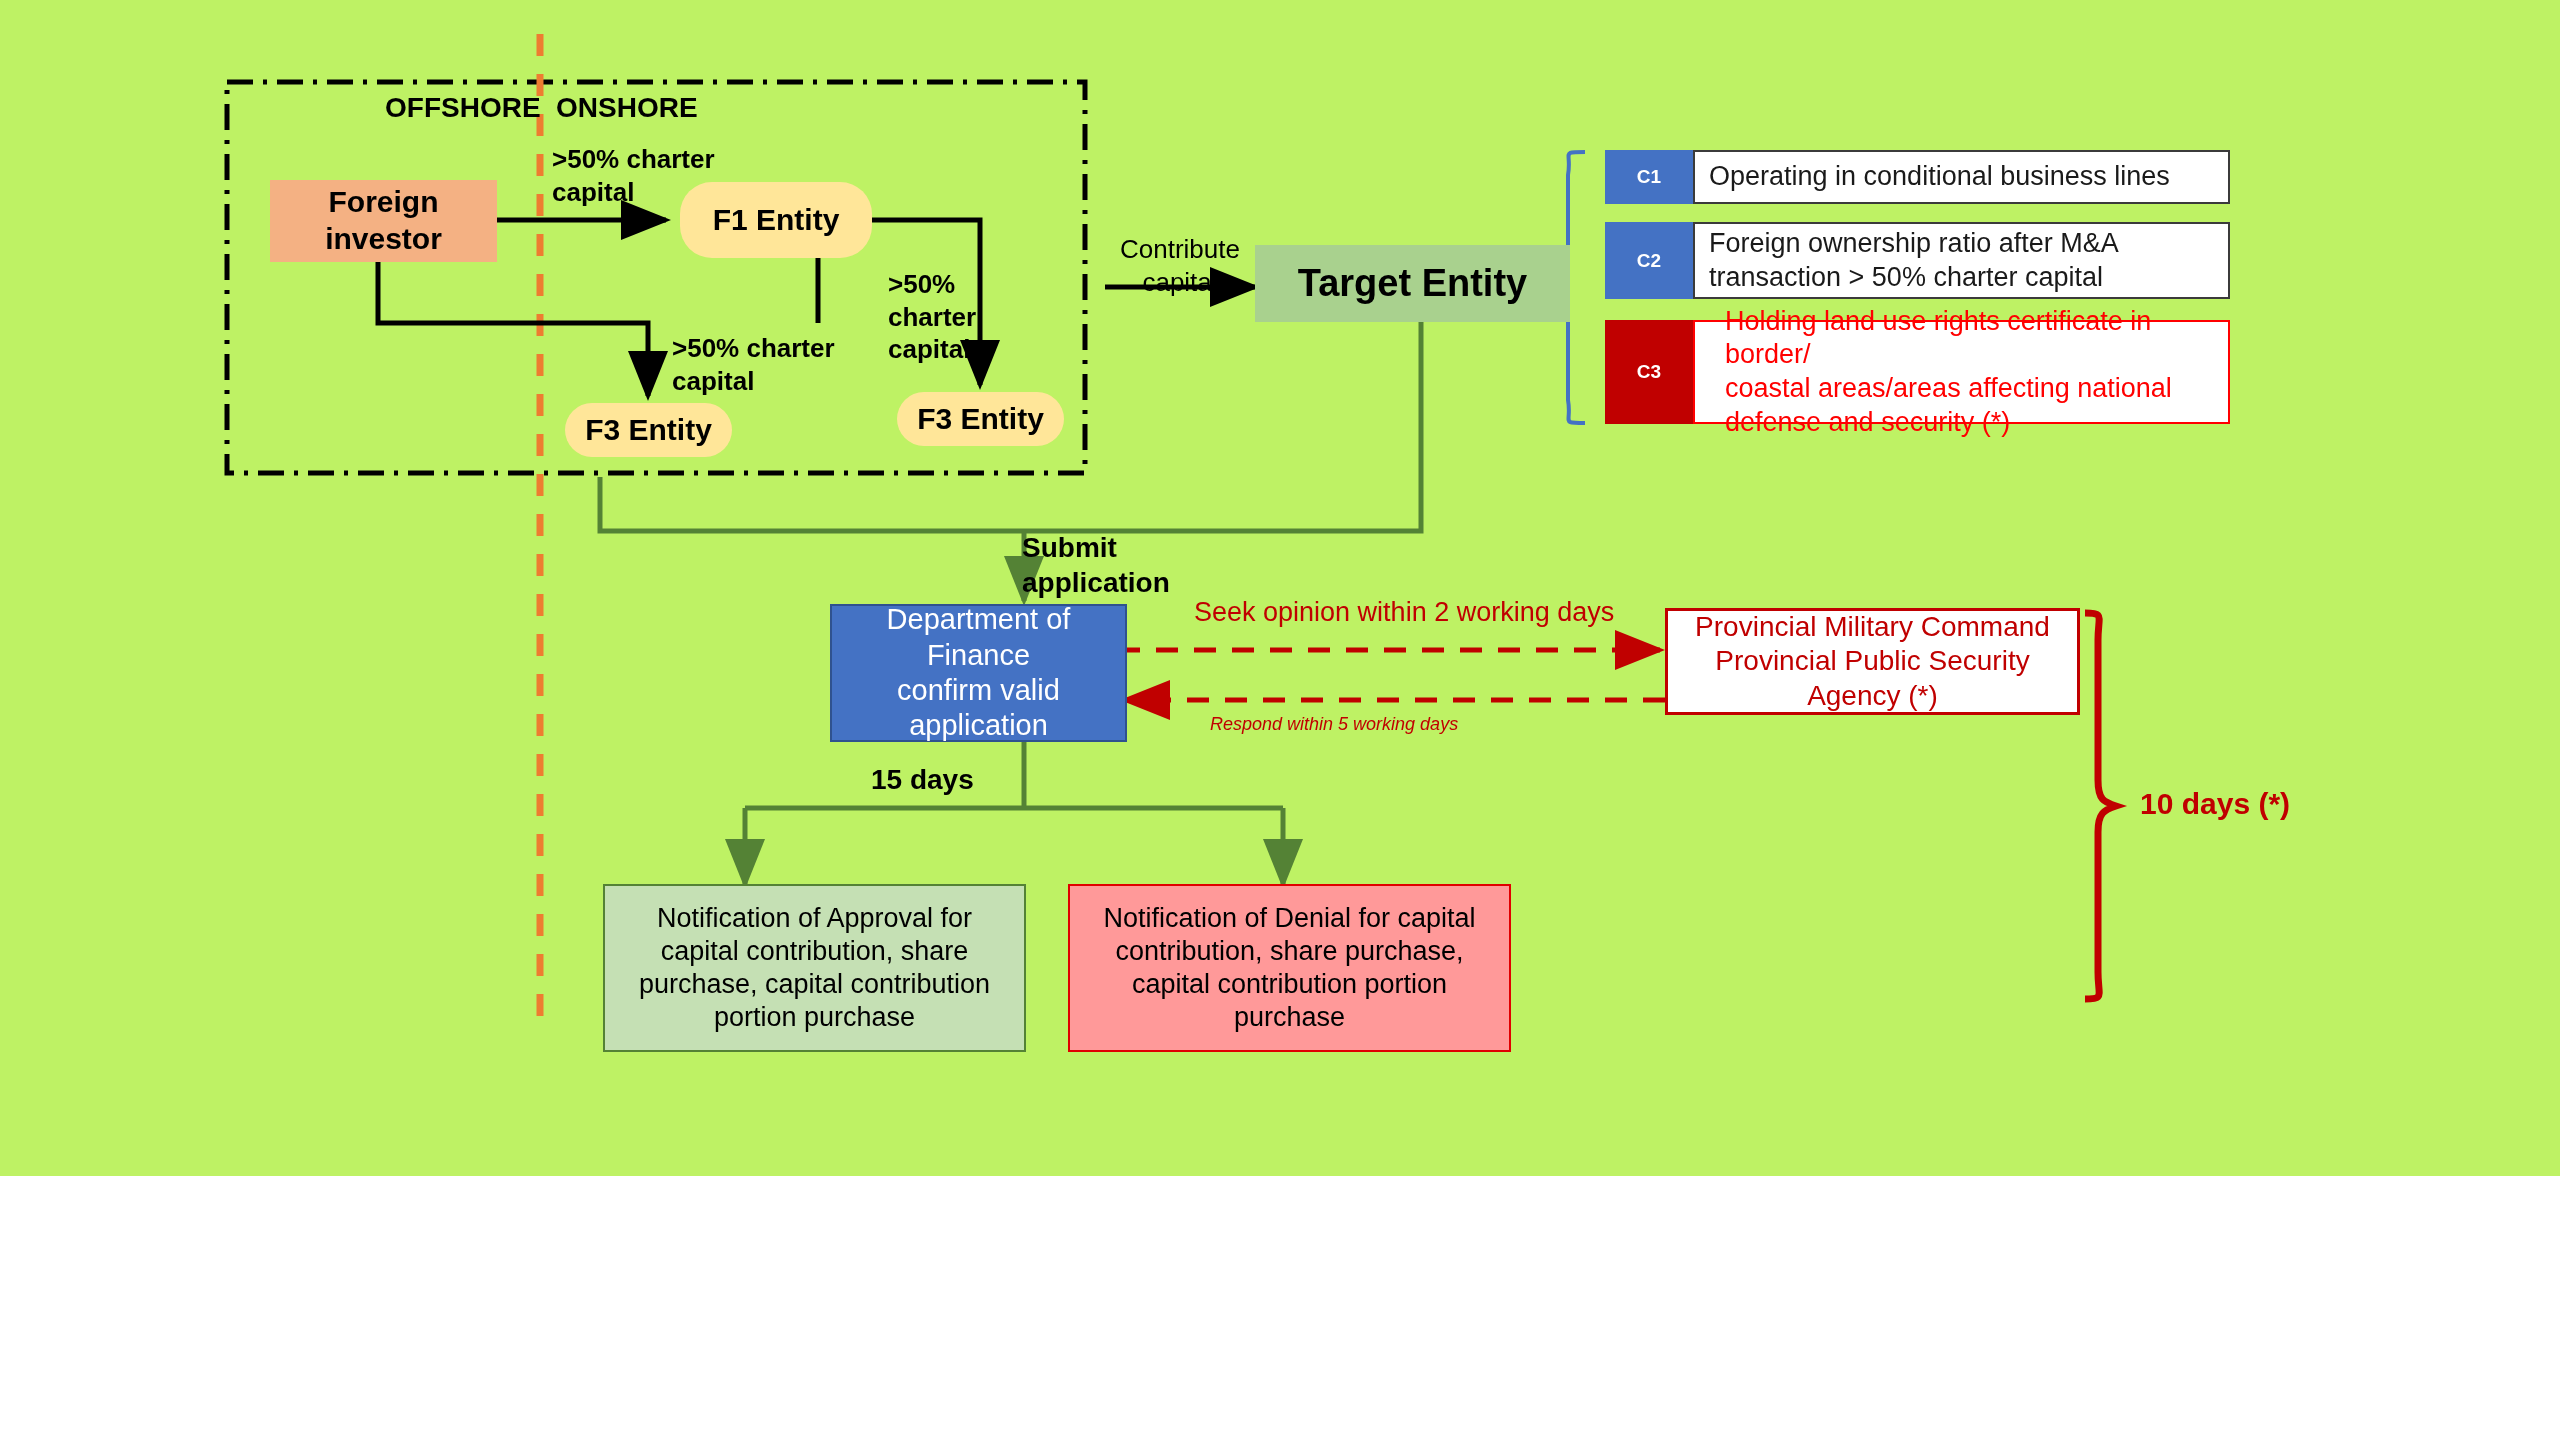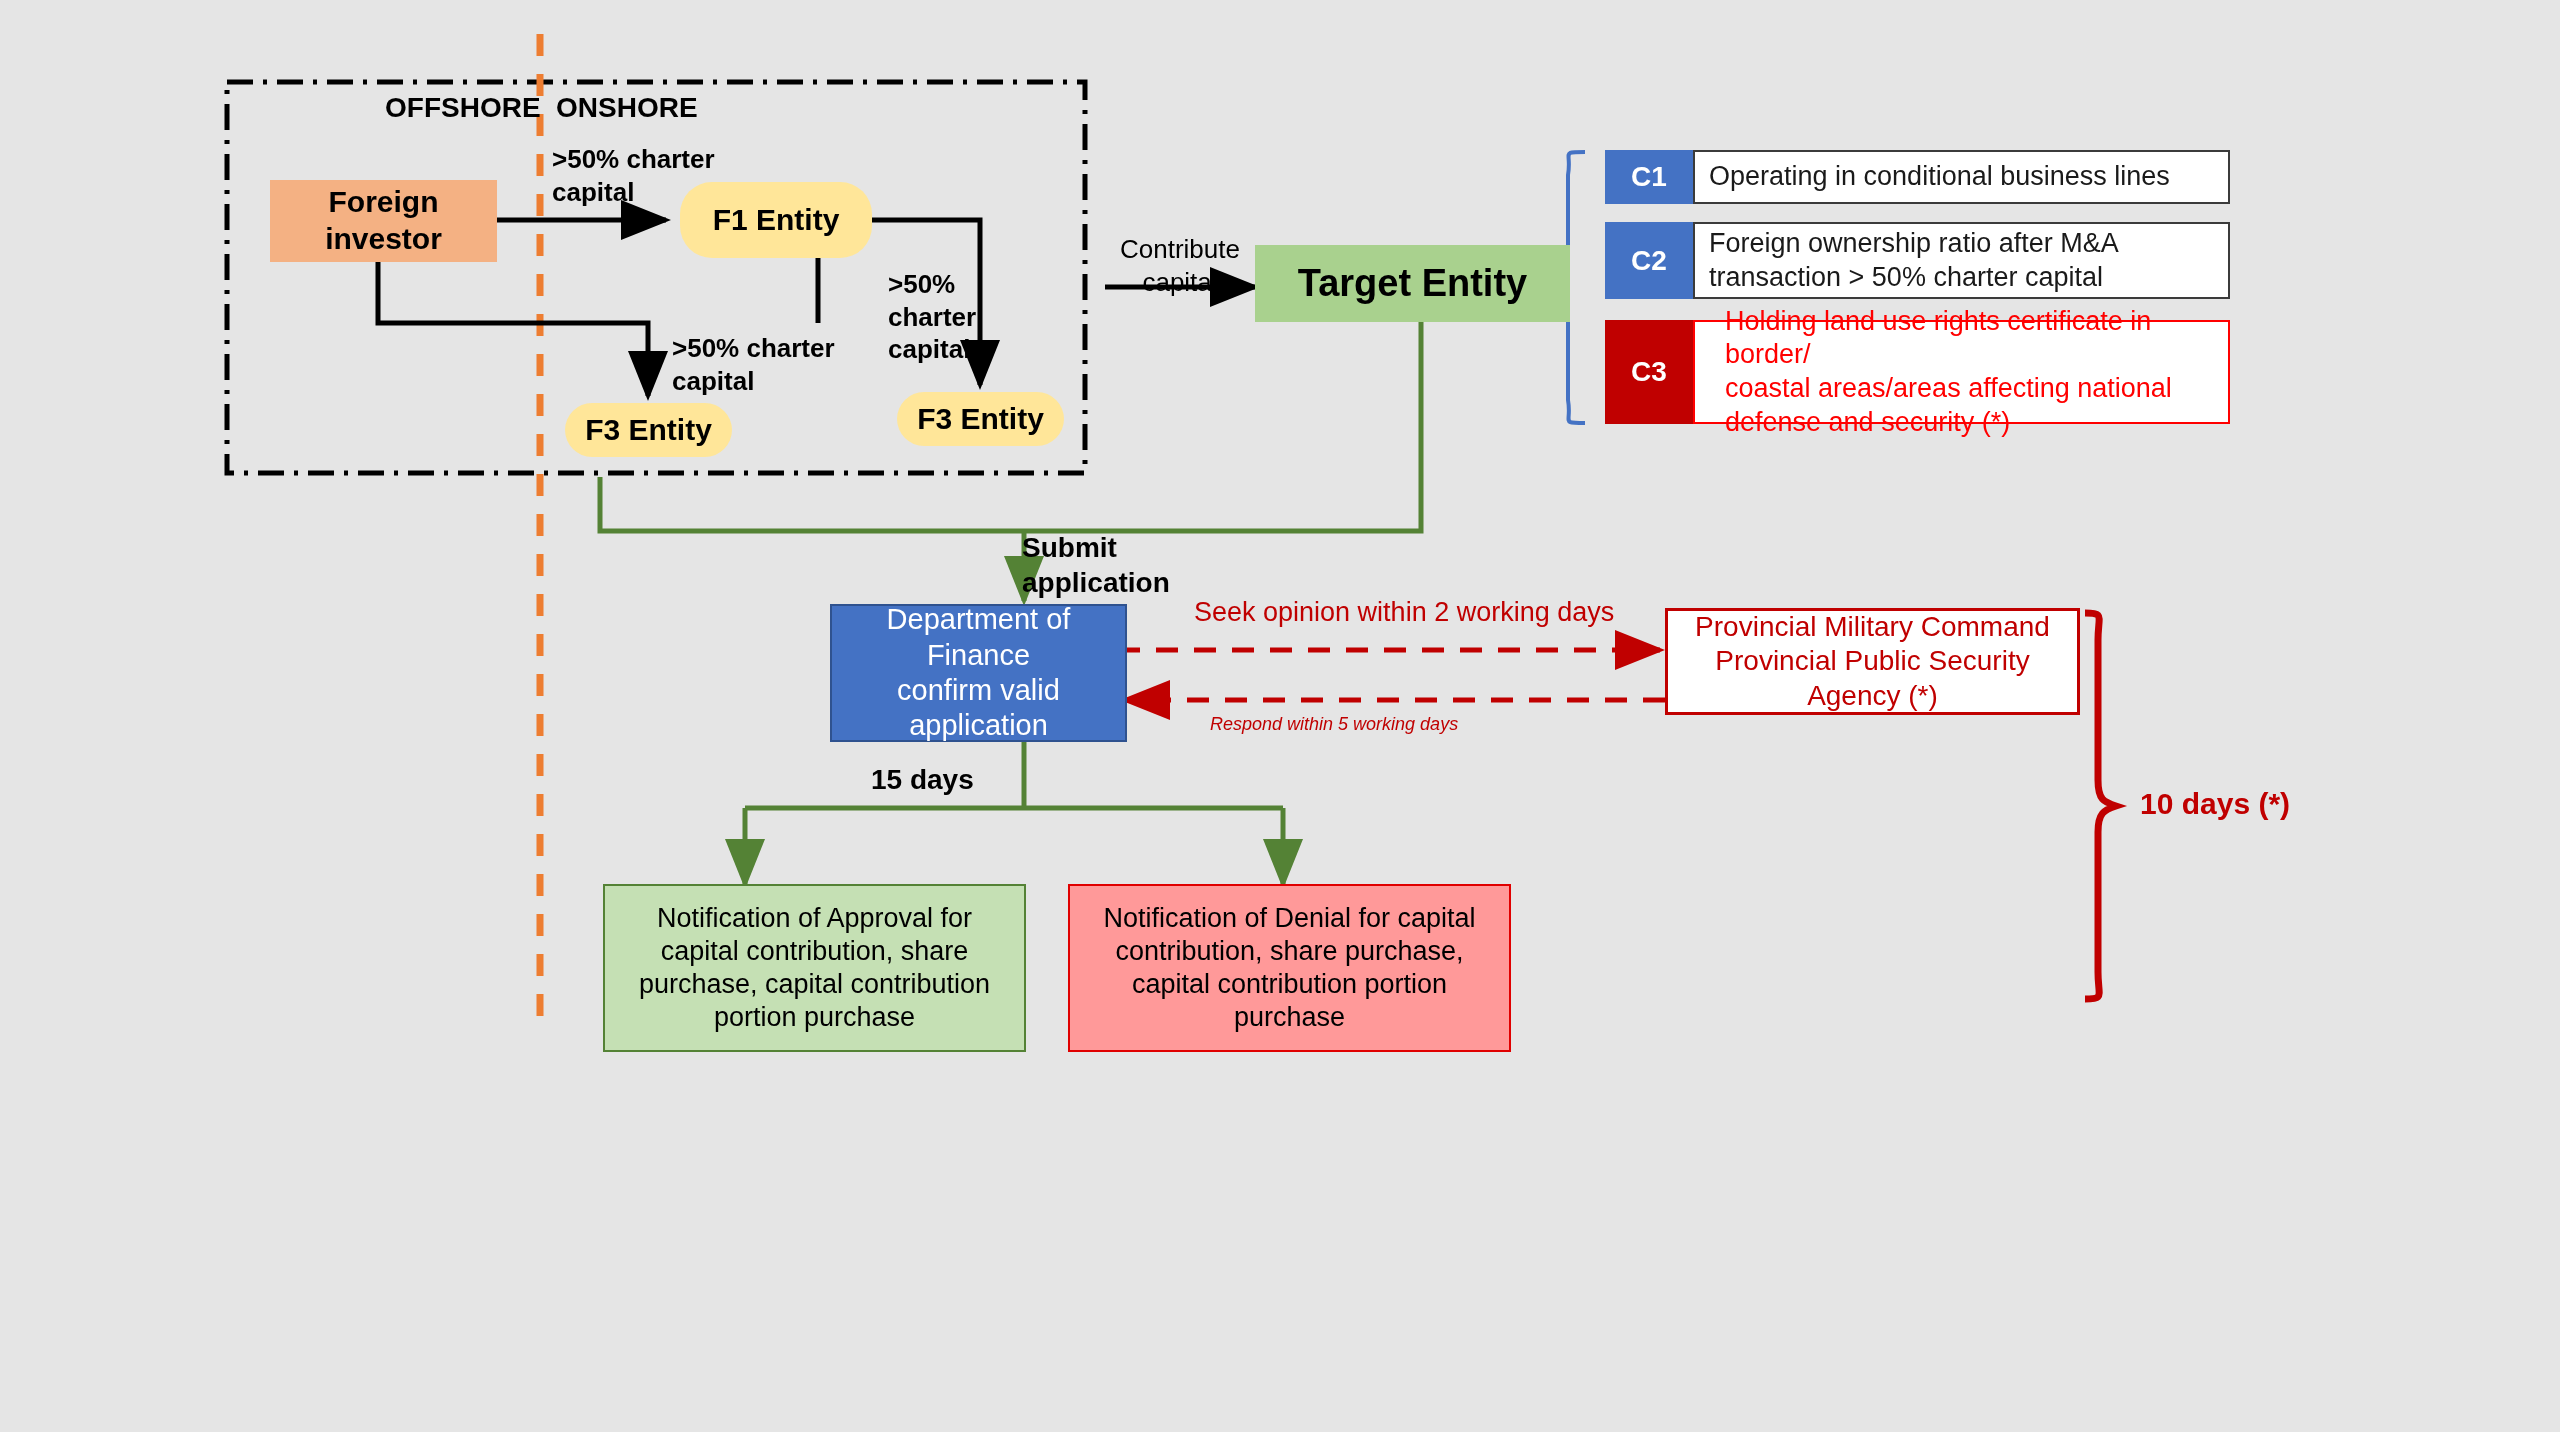--- a/index.html
+++ b/index.html
@@ -6,22 +6,22 @@
     margin: 0;
     padding: 0;
     background: #ffffff;
   }
   body {
     font-family: "Liberation Sans", sans-serif;
   }
   #canvas {
     position: relative;
     width: 2560px;
-    height: 1432px;
-    background: #e5e5e5;
+    height: 1176px;
+    background: #bef264;
     overflow: hidden;
   }
   #svg-layer {
     position: absolute;
     left: 0; top: 0;
     width: 2560px;
     height: 1440px;
     pointer-events: none;
   }
   .node {
@@ -89,21 +89,21 @@
     align-items: stretch;
     box-sizing: border-box;
   }
   .cond-tag {
     flex: 0 0 88px;
     display: flex;
     align-items: center;
     justify-content: center;
     color: #fff;
     font-weight: bold;
-    font-size: 28px;
+    font-size: 19px;
   }
   .cond-tag.blue { background: #4472C4; }
   .cond-tag.red  { background: #C00000; }
   .cond-body {
     flex: 1 1 auto;
     box-sizing: border-box;
     display: flex;
     align-items: center;
     padding: 4px 14px;
     font-size: 27px;

